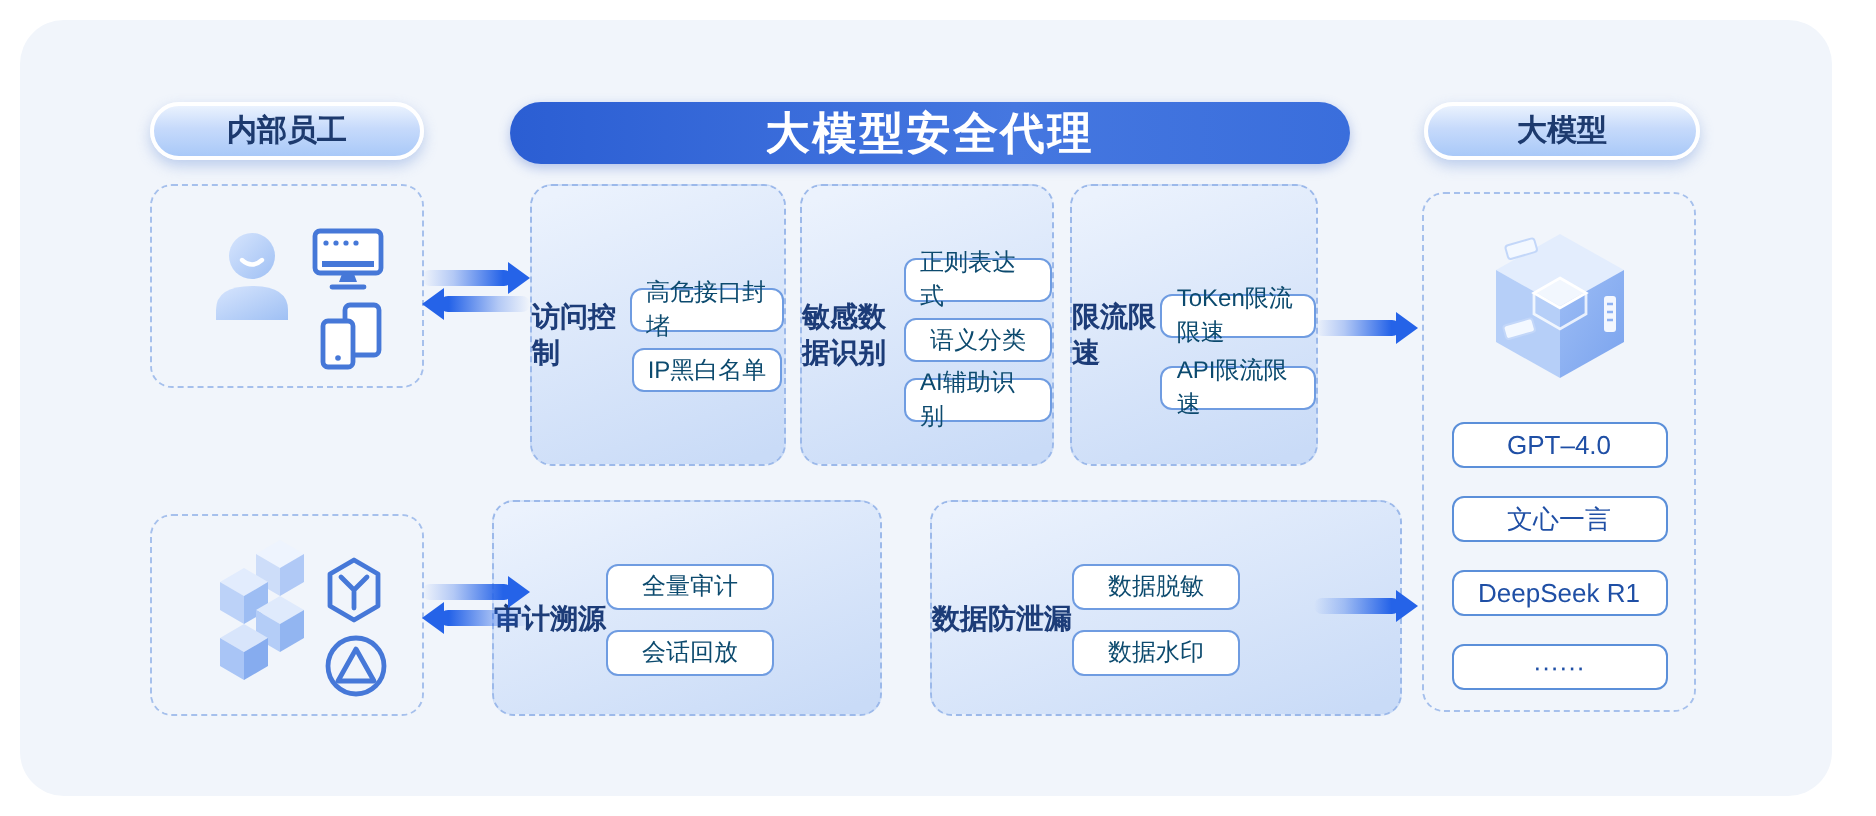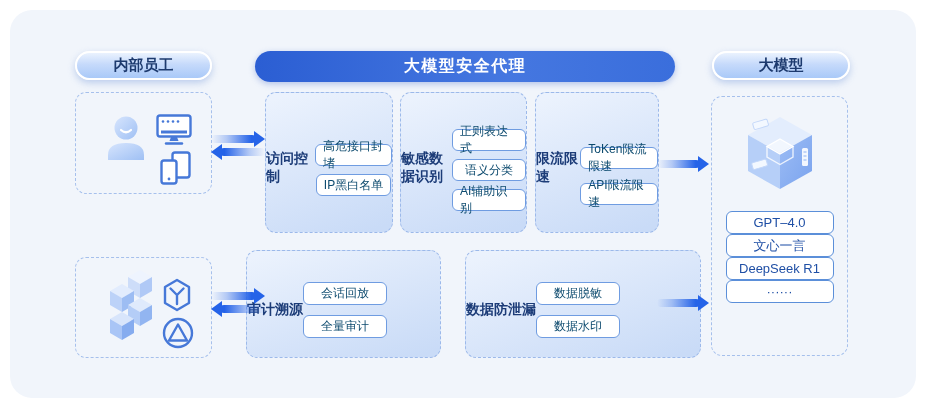--- a/index.html
+++ b/index.html
@@ -11,21 +11,21 @@
   
   .tag{position:absolute;height:29px;border-radius:16px;box-sizing:border-box;
        background:linear-gradient(180deg,#eaf2fe 0%,#c6dafb 45%,#a9c9f8 100%);
        border:2px solid #ffffff;box-shadow:0 3px 7px rgba(125,158,220,.45);
        display:flex;align-items:center;justify-content:center;
        font-size:15px;font-weight:bold;color:#1d3a6e;}
 
   
   .banner{position:absolute;left:255px;top:51px;width:420px;height:31px;border-radius:16px;
           background:linear-gradient(90deg,#2b5ed3 0%,#4577e0 60%,#3a6edc 100%);
-          color:#ffffff;font-size:16px;font-weight:bold;letter-spacing:1.5px;
+          color:#ffffff;font-size:22px;font-weight:bold;letter-spacing:1.5px;
           display:flex;align-items:center;justify-content:center;
           box-shadow:0 2px 6px rgba(60,100,200,.35);}
 
   
   .dash{position:absolute;border:1.6px dashed #a6c0ec;border-radius:11px;box-sizing:border-box;}
 
   
   .module{position:absolute;border:1.6px dashed #9cb9ea;border-radius:11px;box-sizing:border-box;
           background:linear-gradient(160deg,#ebf2fd 5%,#c9dbf7 95%);
           display:flex;flex-direction:row;align-items:center;}
@@ -34,21 +34,21 @@
   .module.m3 .chips{margin-top:27px;gap:14px;}
   .module.bottom .chips{margin-top:12px;gap:10px;}
   .chip{height:22px;box-sizing:border-box;background:#ffffff;border:1px solid #6f9ce1;
         border-radius:6px;color:#0c4a6e;font-size:12px;display:flex;align-items:center;
         justify-content:center;padding:0 7px;min-width:74px;}
   .module.bottom .chip{padding:0 17px;height:23px;}
 
   
   .models-content{position:absolute;inset:0;display:flex;flex-direction:column;align-items:center;
                   padding-top:13px;box-sizing:border-box;}
-  .model-btns{display:flex;flex-direction:column;align-items:center;margin-top:17px;}
+  .model-btns{display:flex;flex-direction:column;align-items:center;gap:14px;margin-top:17px;}
   .model-btn{width:108px;height:23px;box-sizing:border-box;background:#ffffff;
              border:1px solid #5b8fd9;border-radius:6px;color:#1f4fa5;font-size:13px;
              display:flex;align-items:center;justify-content:center;}
 
   
   .arrow{position:absolute;height:16px;}
   .arrow .shaft{position:absolute;top:4px;height:8px;border-radius:4px;}
   .arrow.right .shaft{left:0;right:9px;
       background:linear-gradient(90deg,rgba(37,99,232,0) 0%,rgba(37,99,232,.3) 35%,#2563e8 90%);}
   .arrow.right::after{content:"";position:absolute;right:0;top:0;width:0;height:0;
@@ -154,22 +154,22 @@
     <div class="module-title">限流限速</div>
     <div class="chips">
       <div class="chip">ToKen限流限速</div>
       <div class="chip">API限流限速</div>
     </div>
   </div>
 
   <div class="module bottom" style="left:246px;top:250px;width:195px;height:108px">
     <div class="module-title">审计溯源</div>
     <div class="chips">
+      <div class="chip">全量审计</div>
       <div class="chip">会话回放</div>
-      <div class="chip">全量审计</div>
     </div>
   </div>
 
   <div class="module bottom" style="left:465px;top:250px;width:236px;height:108px">
     <div class="module-title">数据防泄漏</div>
     <div class="chips">
       <div class="chip">数据脱敏</div>
       <div class="chip">数据水印</div>
     </div>
   </div>

